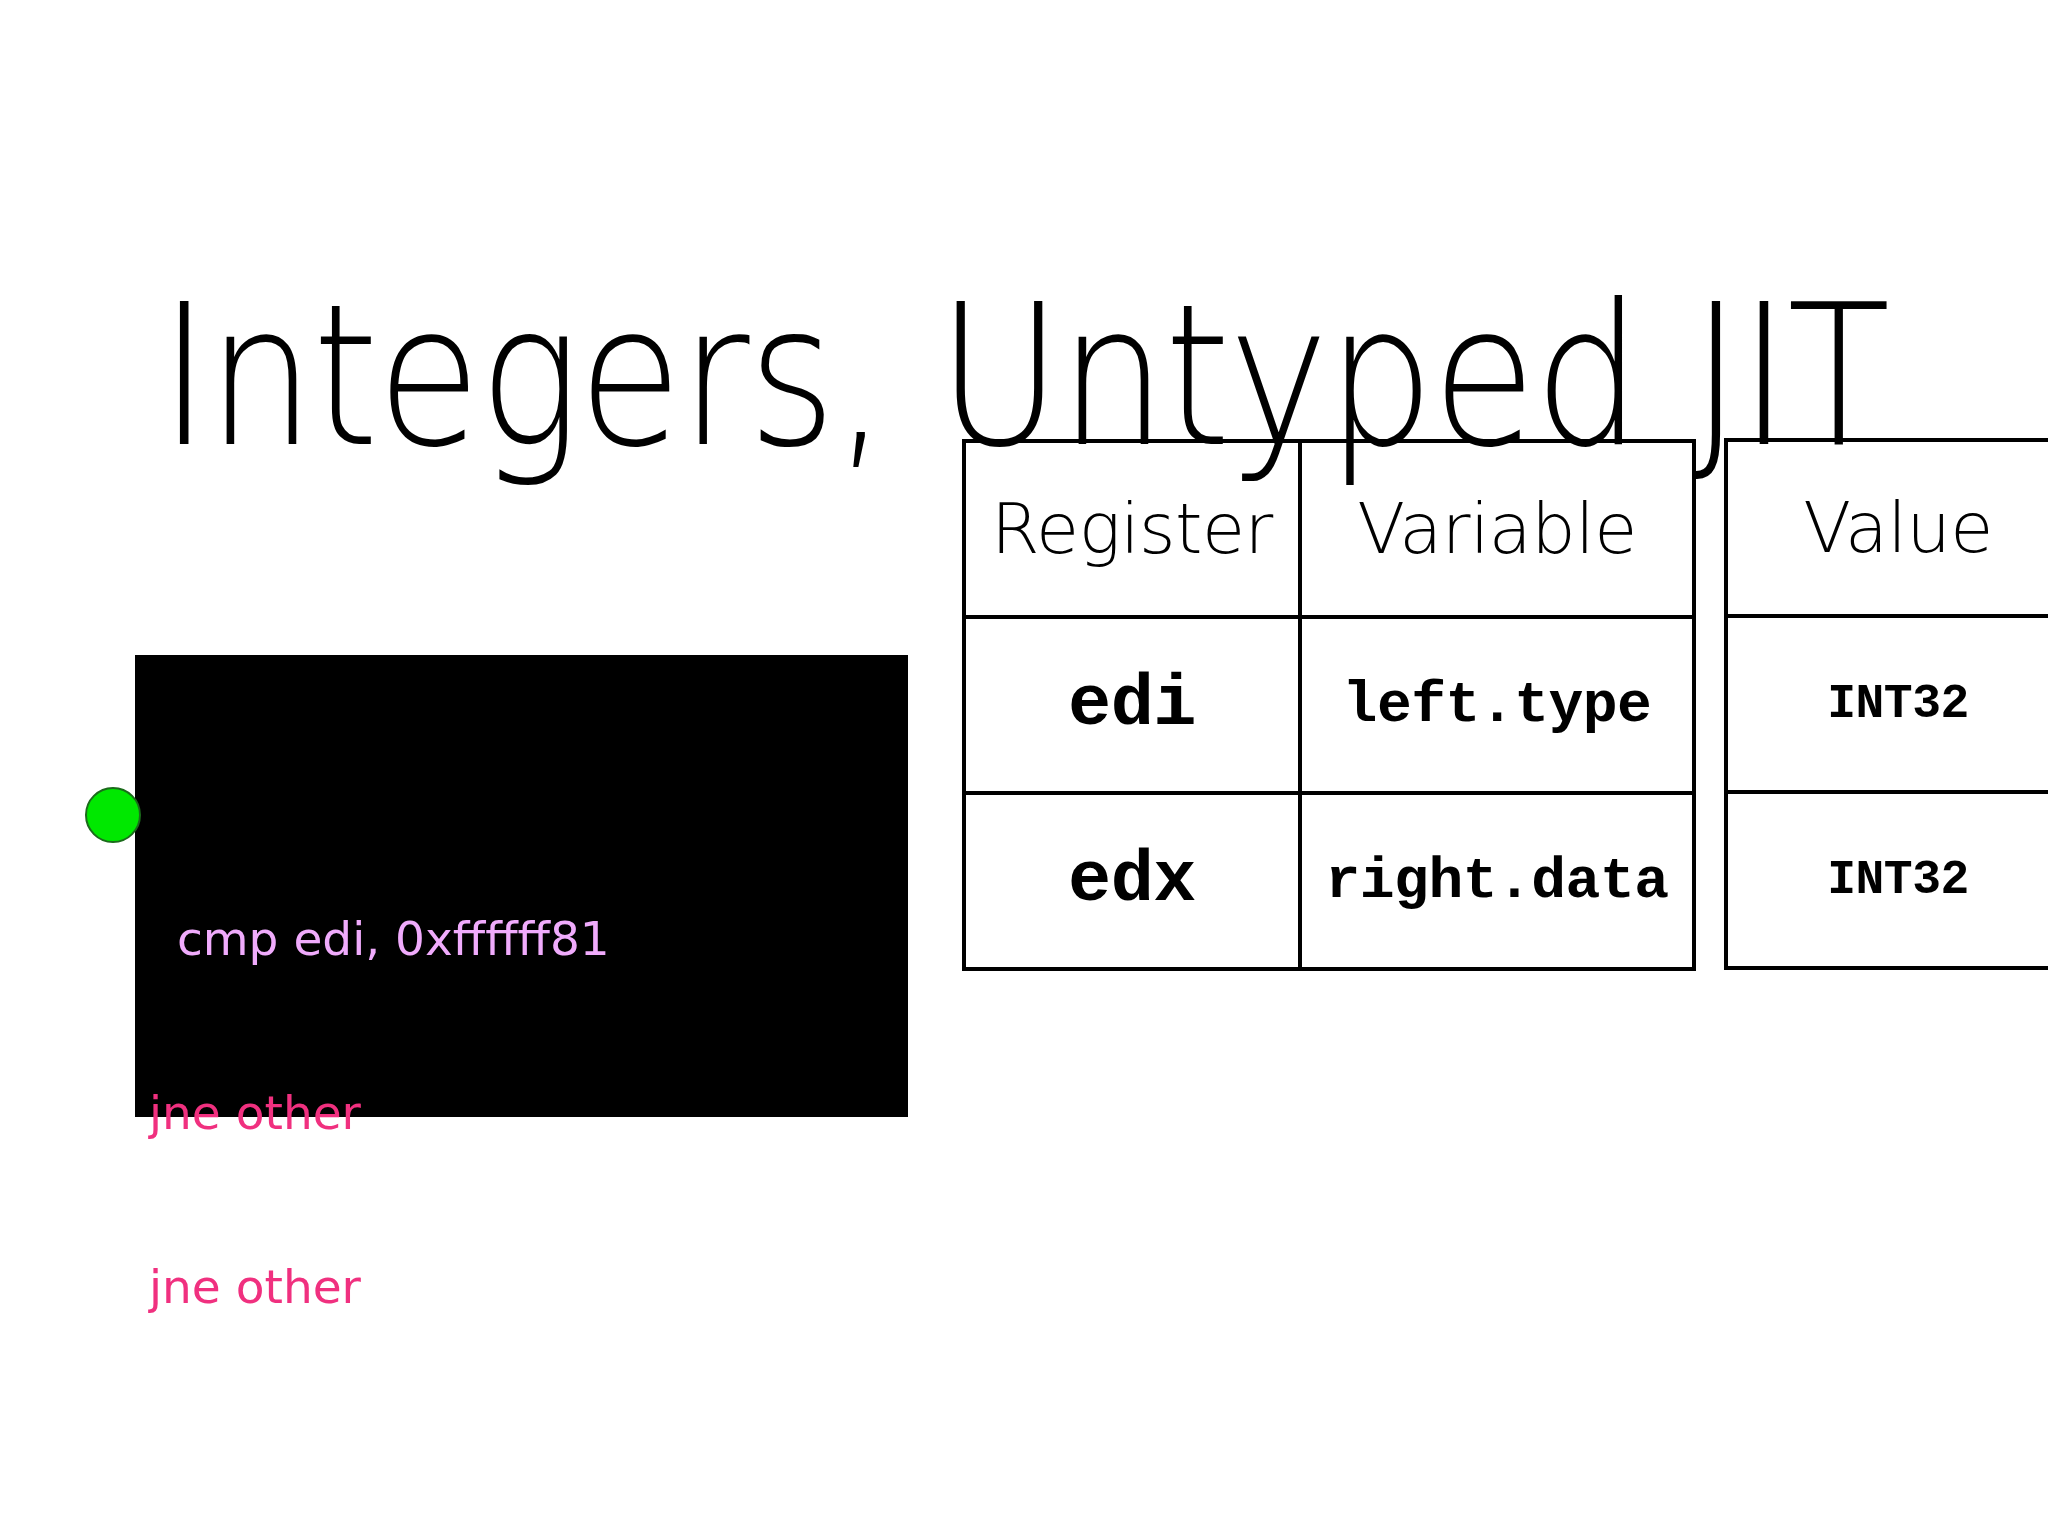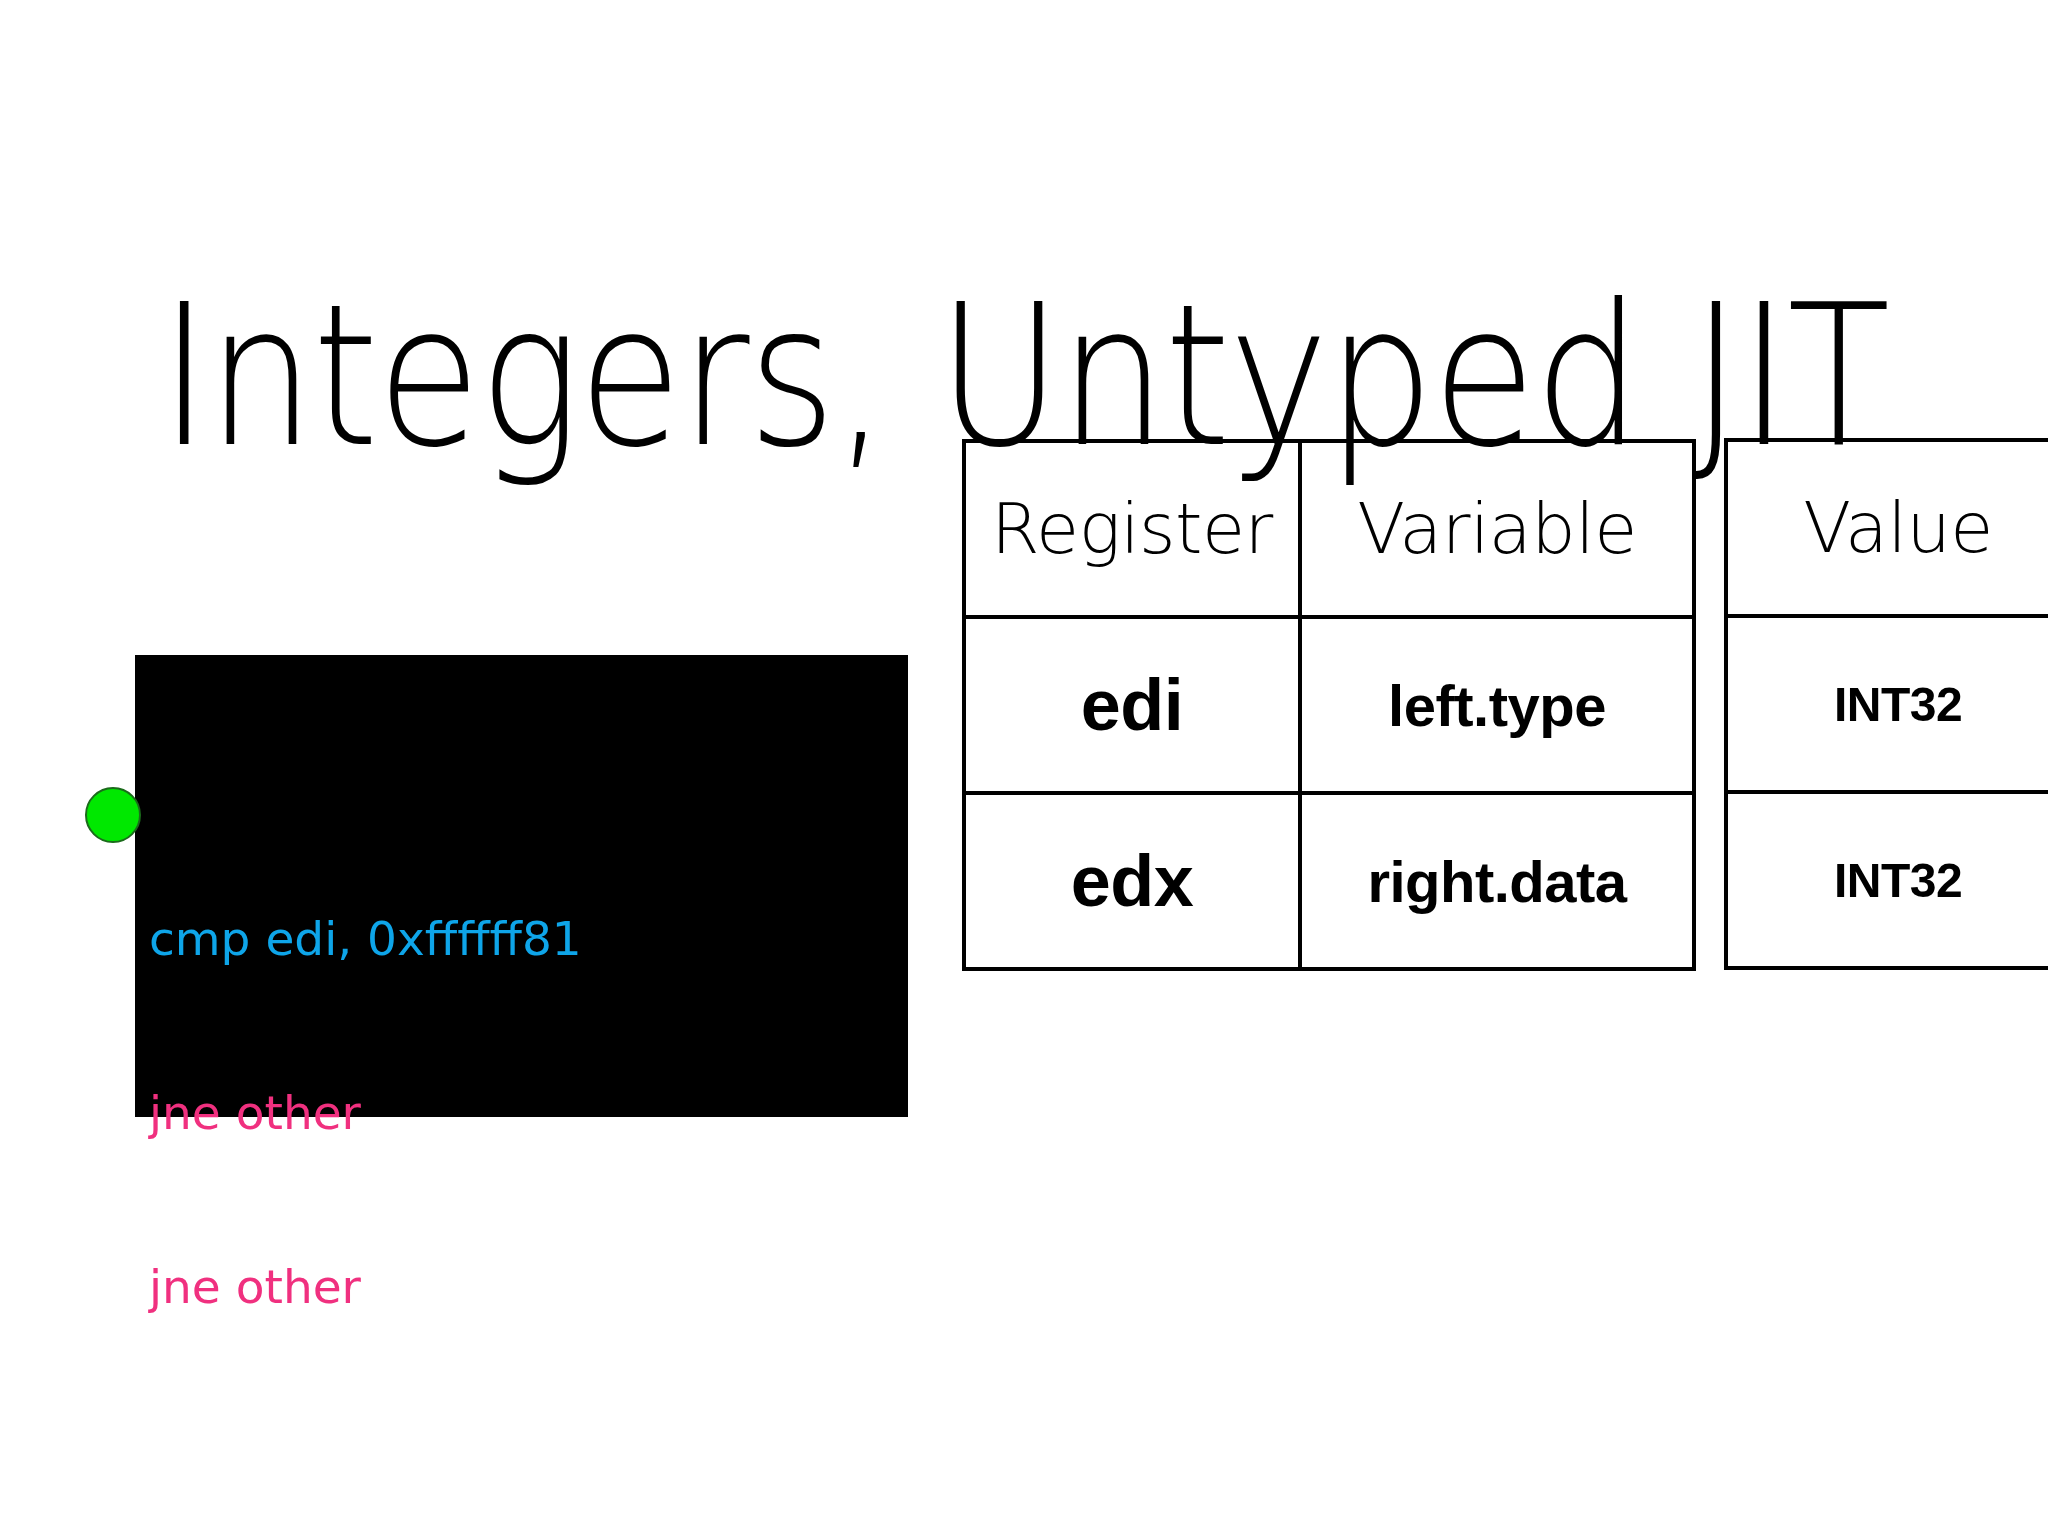--- a/index.html
+++ b/index.html
@@ -94,21 +94,21 @@
     vertical-align: middle;
     height: 172px;
   }
   .reg-table th {
     font-family: "DejaVu Sans", sans-serif;
     font-weight: 300;
     font-size: 70px;
     letter-spacing: -0.5px;
   }
   .reg-table td {
-    font-family: Liberation Sans, sans-serif;
+    font-family: Liberation Mono, monospace;
     font-weight: 700;
     letter-spacing: -0.5px;
   }
 
   #table-main {
     left: 962px;
     top: 439px;
     width: 730px;
   }
   #table-main col.c-register { width: 336px; }
@@ -128,21 +128,21 @@
 </style>
 </head>
 <body>
 
 <div id="slide" style="background: rgb(255, 255, 255);">
 
   <h1 id="slide-title">Integers, Untyped JIT</h1>
 
   <div id="code-block">
     <div id="code-lines">
-      <span class="code-line" style="color: #0ea5e9;">cmp edi, 0xffffff81</span>
+      <span class="code-line" style="color: #f0abfc; margin-left: 28px;">cmp edi, 0xffffff81</span>
       <span class="code-line" style="color: rgb(240, 48, 127);">jne other</span>
       <span class="code-line" style="color: rgb(240, 48, 127);">jne other</span>
       
     </div>
   </div>
 
   <div id="marker-dot" style="background: rgb(0, 232, 0); border-color: rgb(27, 107, 27);"></div>
 
   <table class="reg-table" id="table-main">
     <colgroup>

